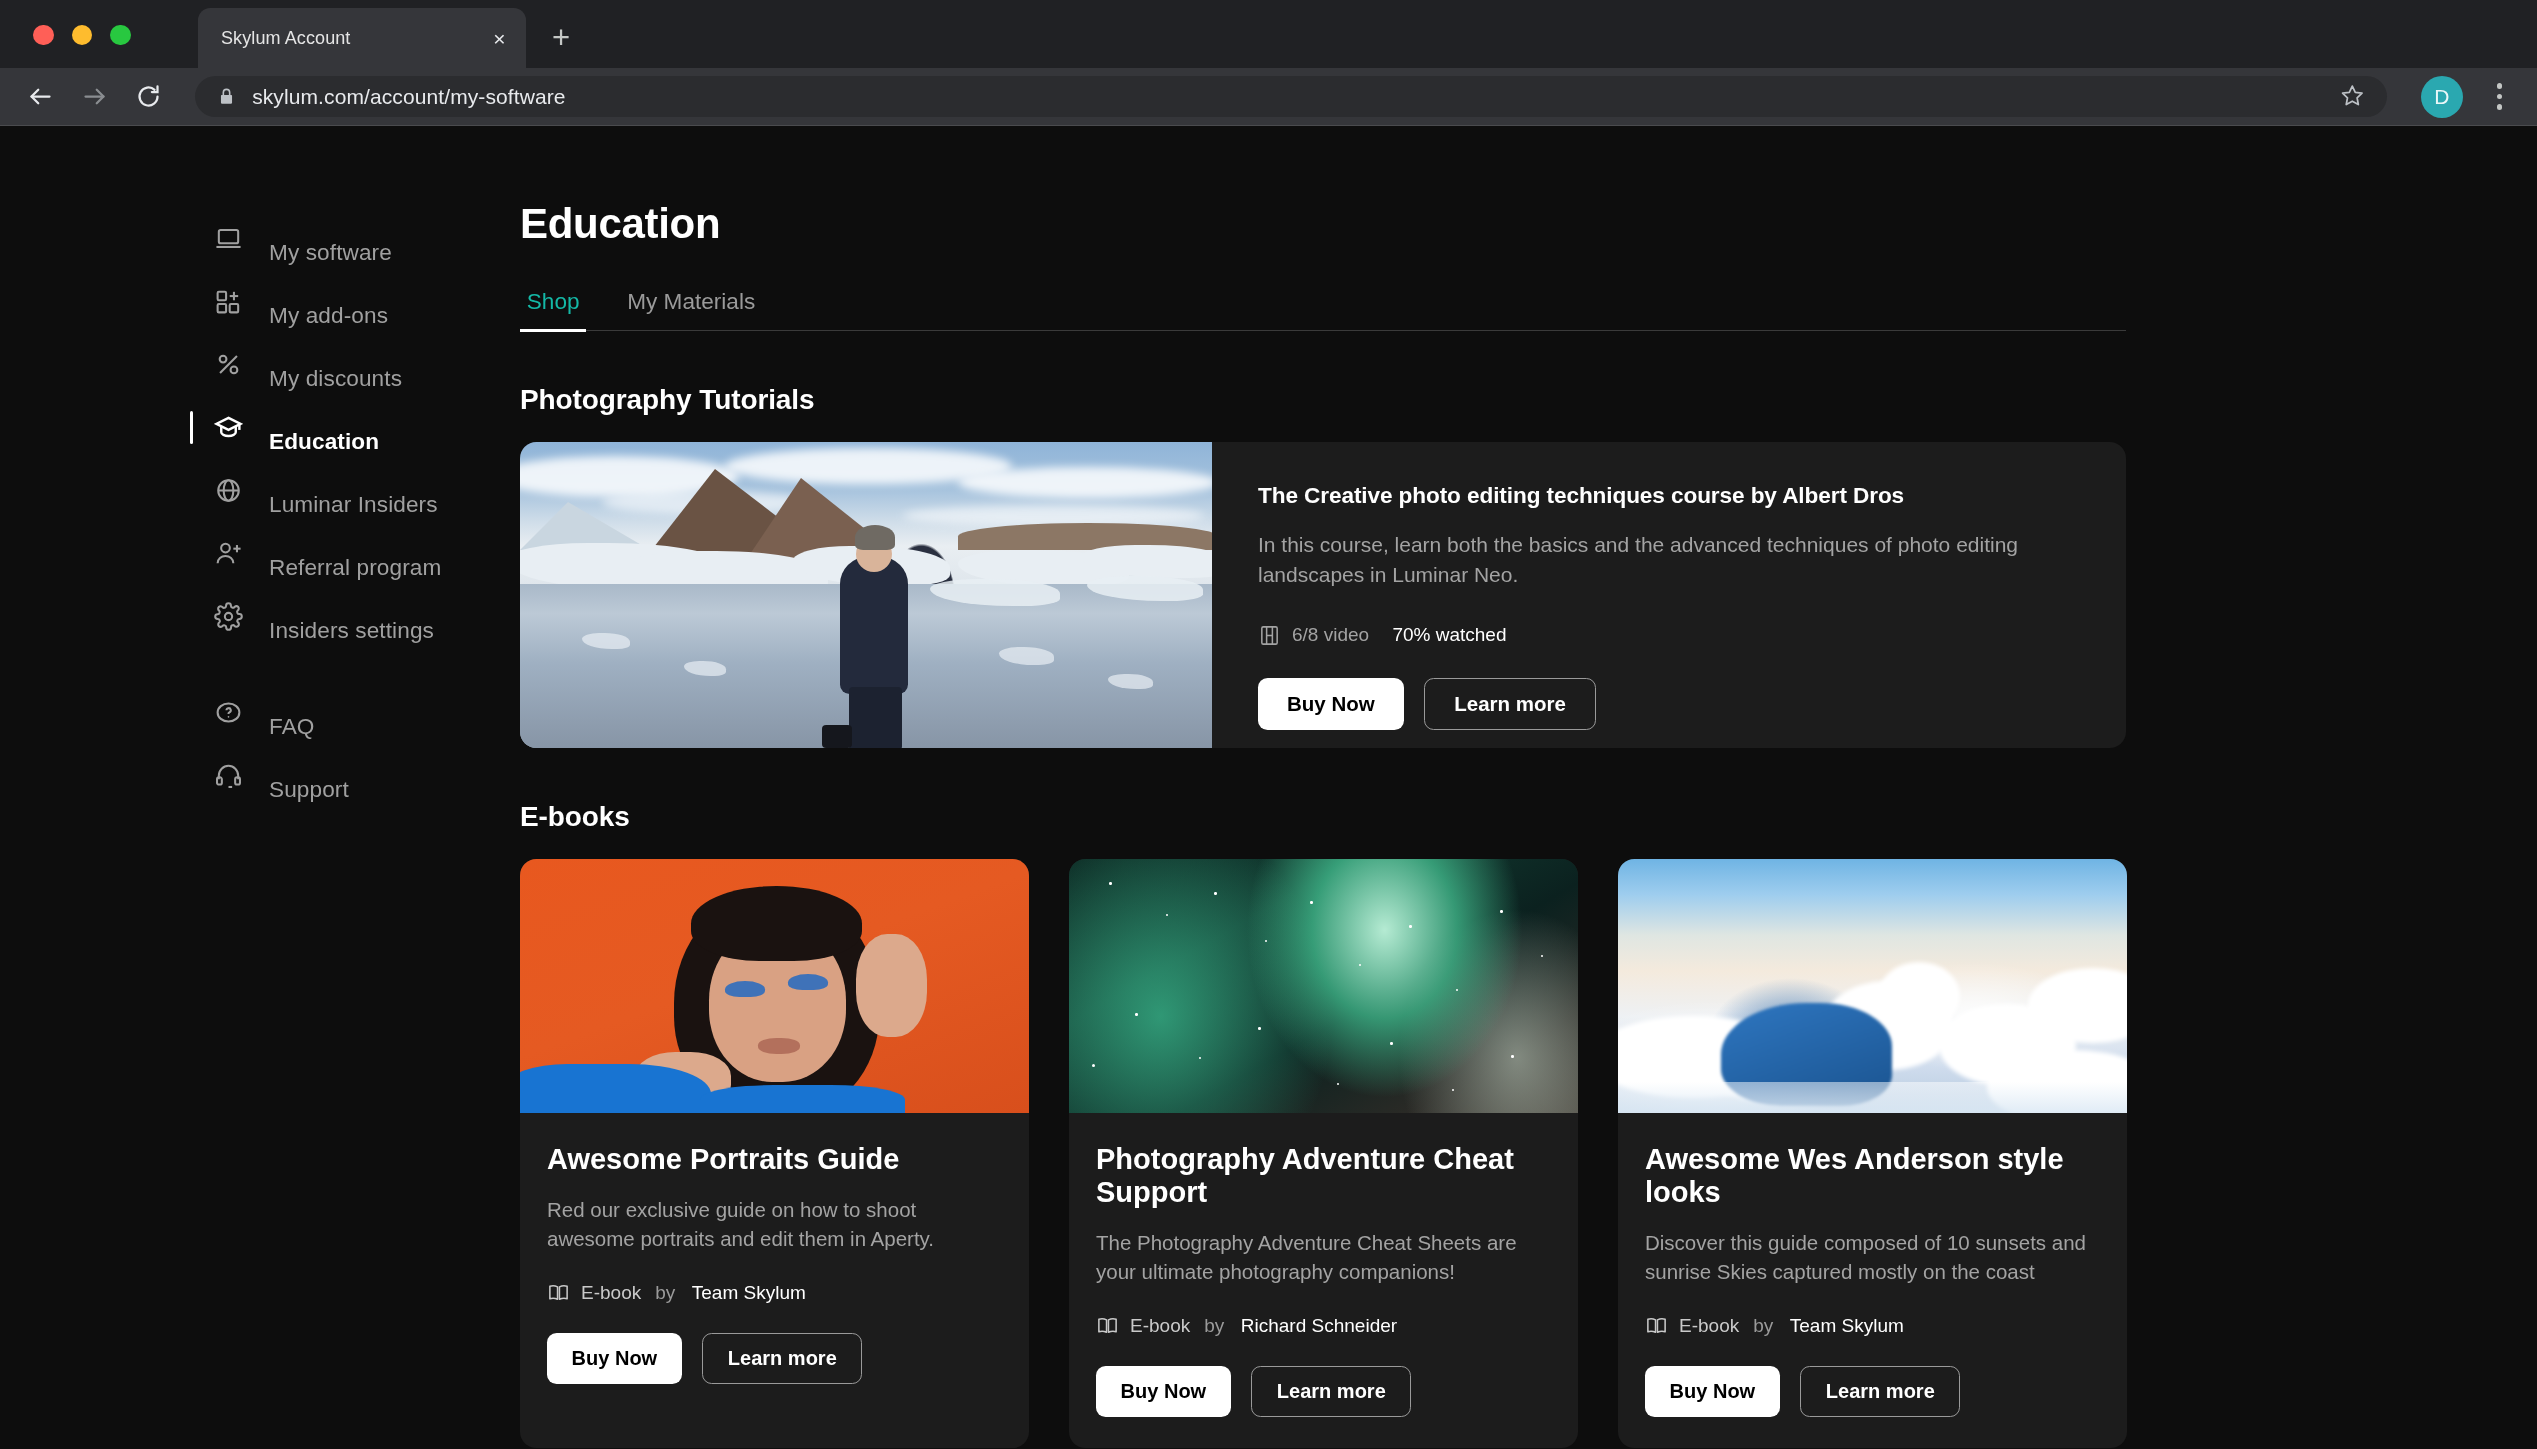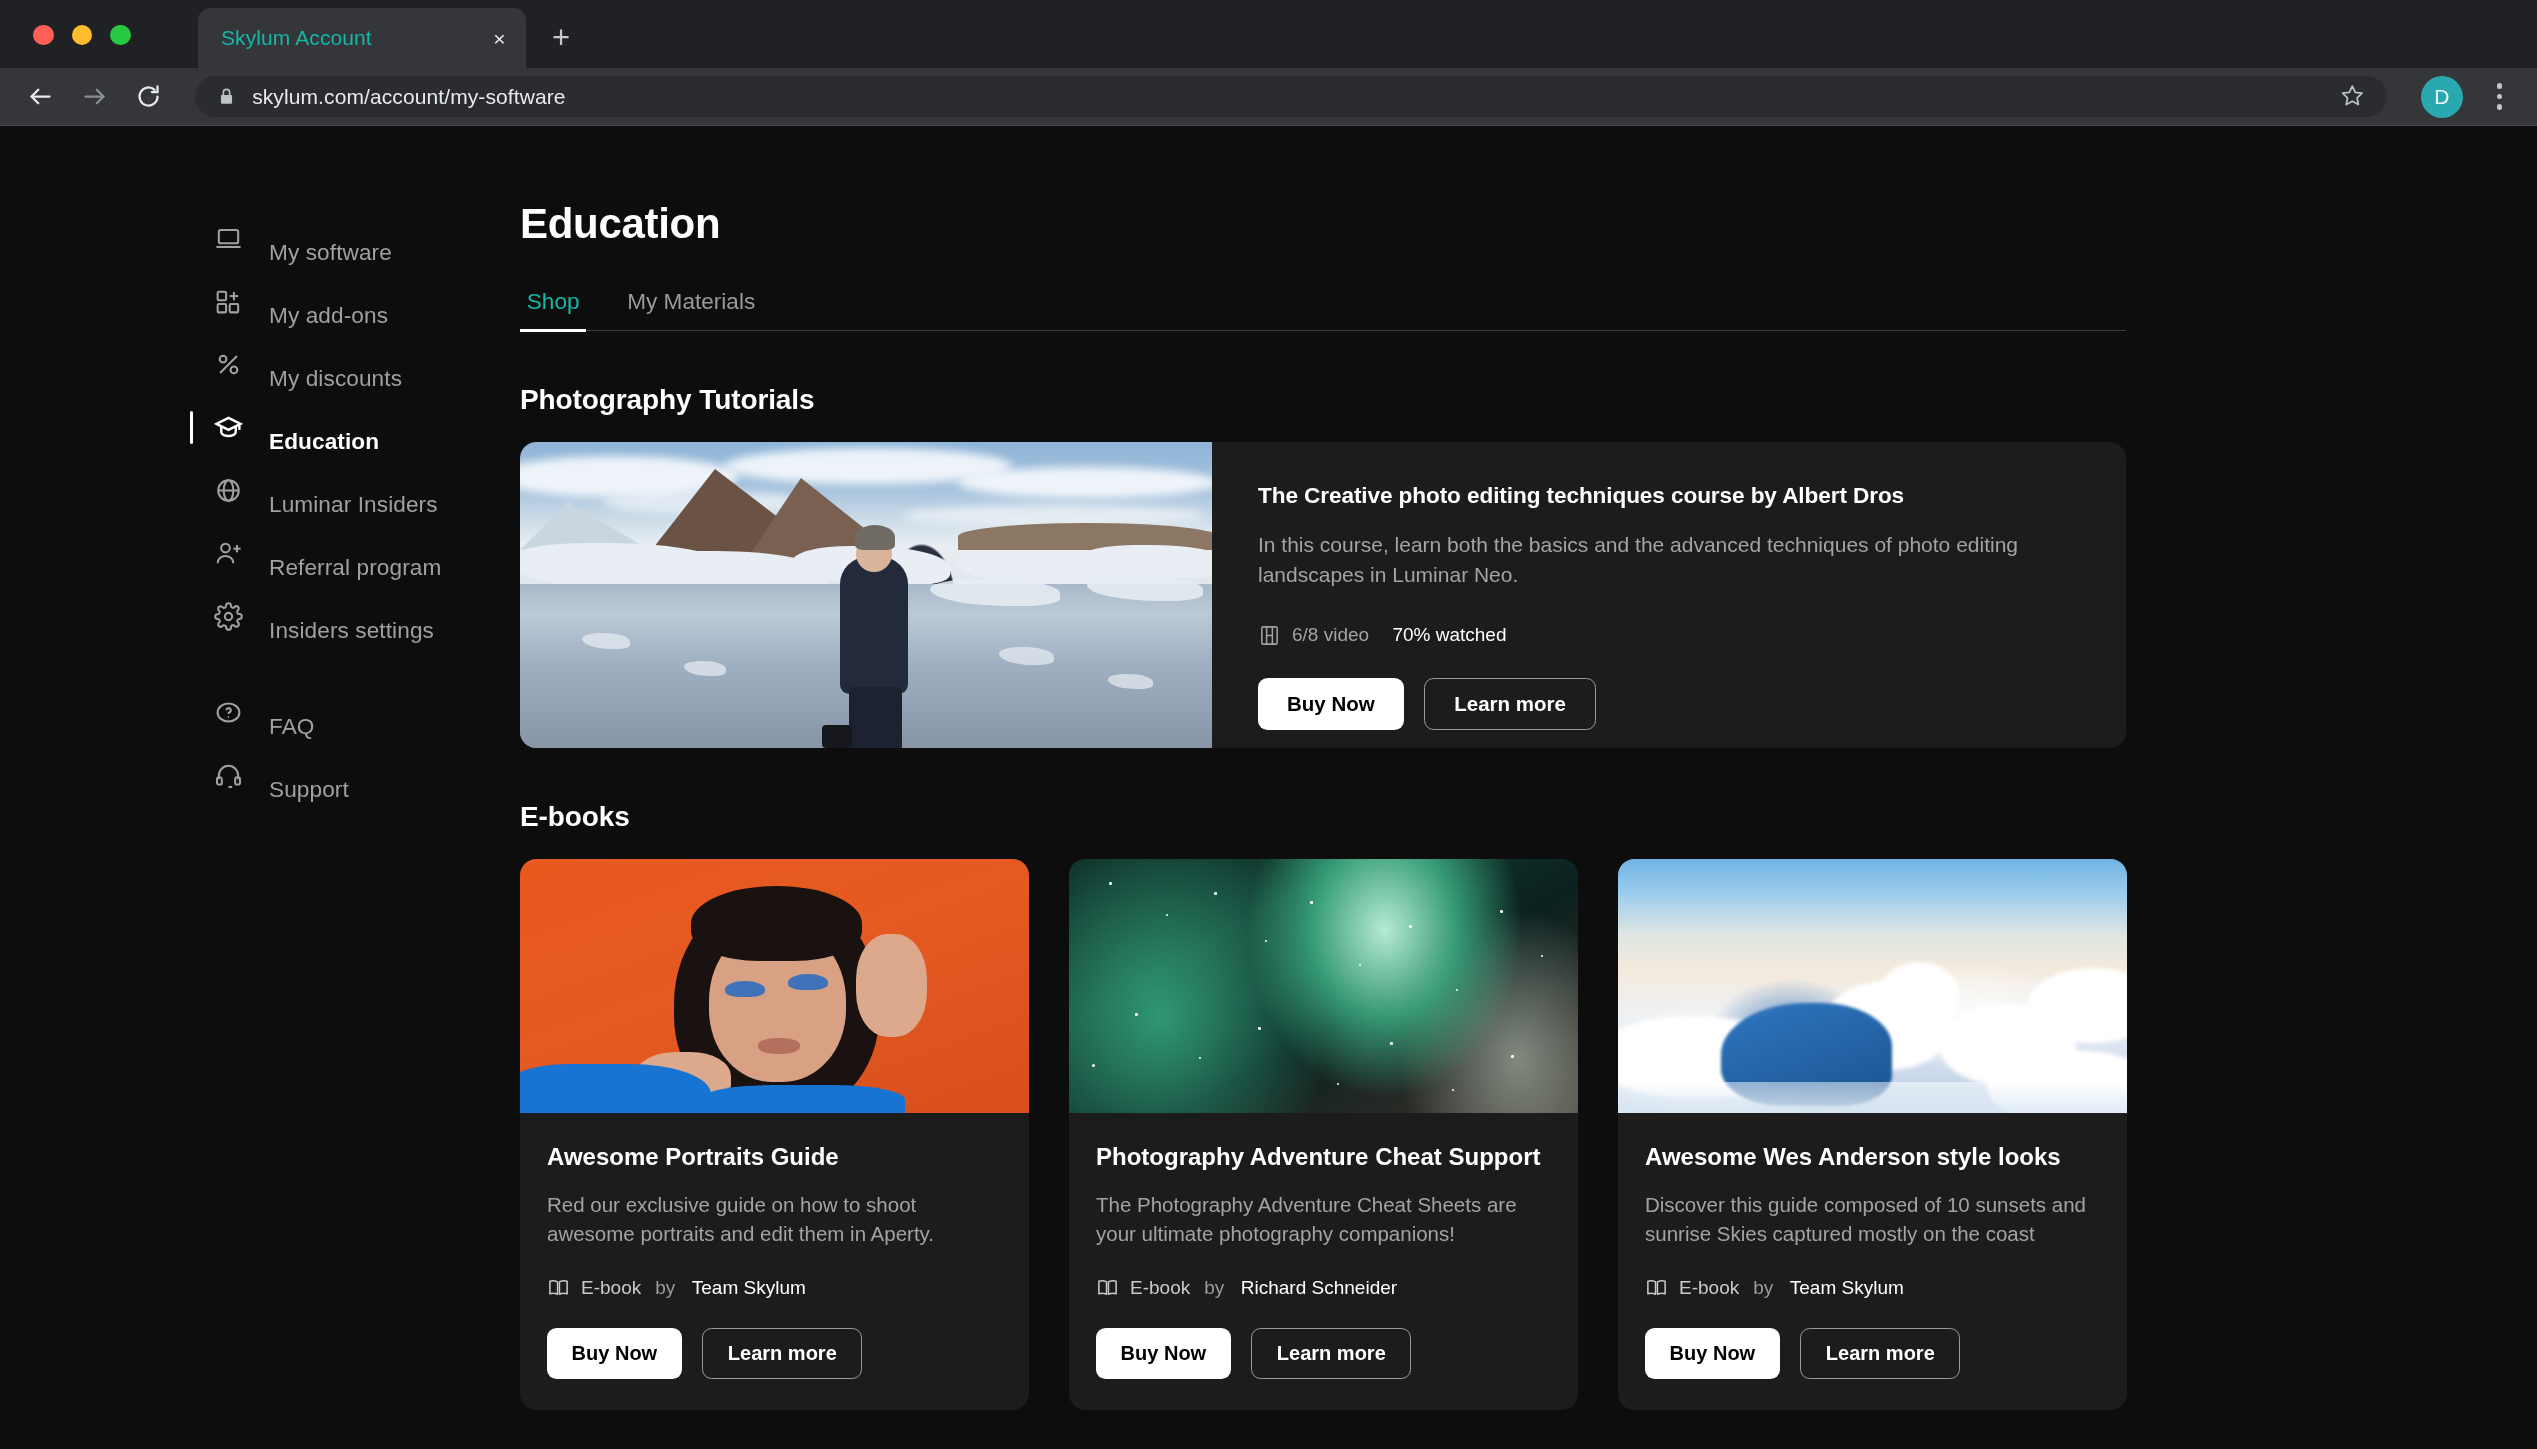--- a/index.html
+++ b/index.html
@@ -16,21 +16,21 @@
   .tabstrip { height:68px; background:#202124; display:flex; align-items:flex-end; padding-left:27px; position:relative; flex-shrink:0; }
   .traffic { display:flex; gap:18px; align-items:center; position:absolute; left:33px; top:24.6px; }
   .dot { width:20.5px; height:20.5px; border-radius:50%; }
   .dot.red{background:#ff5f57;} .dot.yellow{background:#febc2e;} .dot.green{background:#28c840;}
 
   .tab {
     margin-left:171px; width:328px; height:60px;
     background:#35363a; border-radius:12.3px 12.3px 0 0;
     display:flex; align-items:center; padding:0 23px; position:relative;
   }
-  .tab-title { color:#14b8a6; font-size:21px; letter-spacing:0.1px; white-space:nowrap; }
+  .tab-title { color:#e5e5e5; font-size:18px; letter-spacing:0.1px; white-space:nowrap; }
   .tab-close { position:absolute; right:20.5px; top:50%; transform:translateY(-50%); color:#e8eaed; font-size:21px; line-height:1; cursor:pointer; }
   .newtab { margin-left:26px; margin-bottom:15px; color:#c4c7c5; font-size:31px; line-height:1; font-weight:300; cursor:pointer; }
 
   .toolbar { height:58px; background:#35363a; display:flex; align-items:center; padding:0 24.6px; gap:23px; flex-shrink:0; border-bottom:0.7px solid #4a4b4e; }
   .navbtn { width:31px; height:31px; display:flex; align-items:center; justify-content:center; cursor:pointer; }
   .navbtn svg { width:27px; height:27px; }
   .omnibox {
     flex:1; height:41px; background:#2b2c2f; border-radius:20.5px;
     display:flex; align-items:center; padding:0 22px; gap:16.4px; margin-left:8.2px; margin-right:11px;
   }
@@ -80,21 +80,21 @@
   .meta .m2 { color:#fff; font-size:19px; margin-left:12.3px; }
   .btnrow { display:flex; gap:20.5px; }
   .btn-primary { background:#fff; color:#000; font-size:20.5px; font-weight:bold; border:none; border-radius:9.6px; padding:0 29px; height:52px; cursor:pointer; font-family:inherit; }
   .btn-ghost { background:transparent; color:#fff; font-size:20.5px; font-weight:bold; border:1.4px solid #9a9a9a; border-radius:9.6px; padding:0 29px; height:52px; cursor:pointer; font-family:inherit; }
 
   
   .grid { display:flex; gap:40px; }
   .ecard { width:509px; background:#1c1c1c; border-radius:16.4px; overflow:hidden; }
   .ecard-img { width:509px; height:254px; position:relative; overflow:hidden; }
   .ecard-body { padding:30px 27px 31px 27px; }
-  .ecard-title { color:#fff; font-size:24px; font-weight:bold; margin-bottom:19px; }
+  .ecard-title { color:#fff; font-size:29px; font-weight:bold; margin-bottom:19px; }
   .ecard-desc { color:#a3a3a3; font-size:20.5px; line-height:1.42; margin-bottom:27px; min-height:59px; }
   .ecard-meta { display:flex; align-items:center; gap:11px; margin-bottom:29px; }
   .ecard-meta .bk { width:23px; height:23px; flex-shrink:0; }
   .ecard-meta .t { color:#c9c9c9; font-size:19px; }
   .ecard-meta .by { color:#9a9a9a; font-size:19px; margin-left:3px; }
   .ecard-meta .auth { color:#fff; font-size:19px; margin-left:5.5px; }
   .ecard .btnrow .btn-primary, .ecard .btnrow .btn-ghost { height:51px; font-size:20px; padding:0 24.6px; }
 
   
   .img-iceland {

